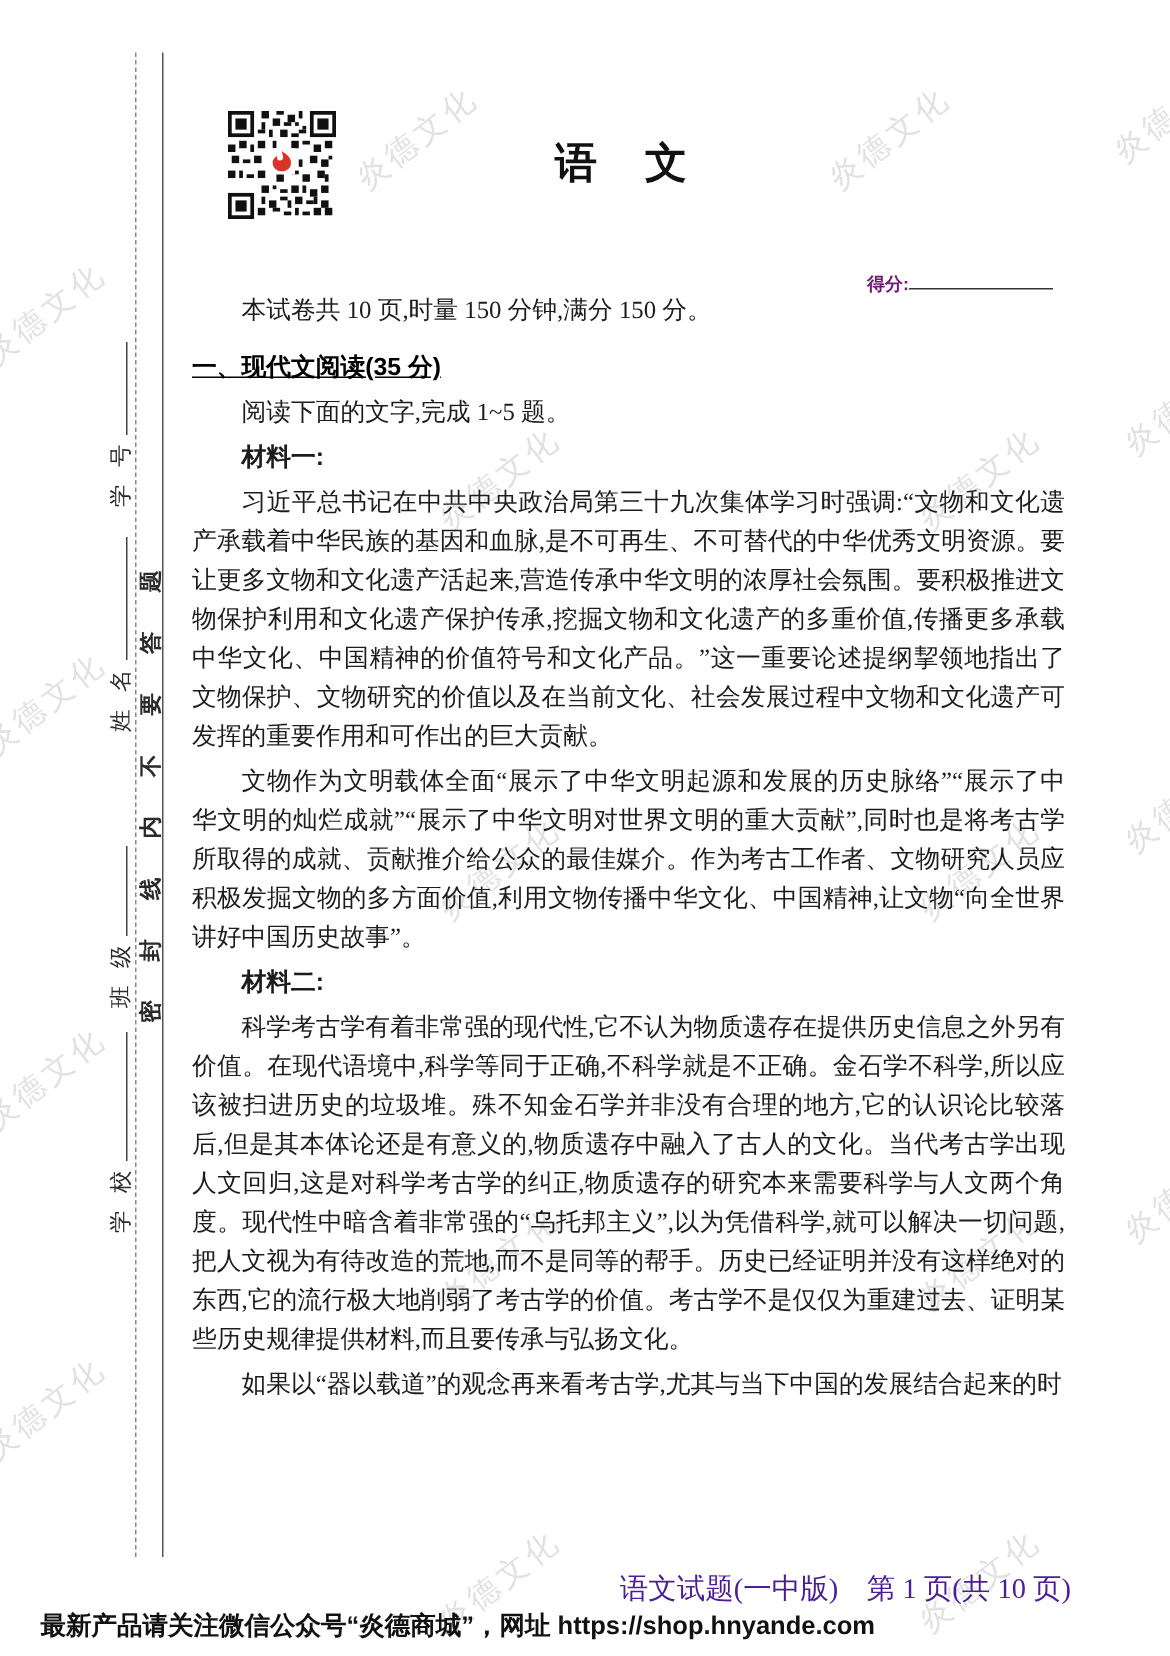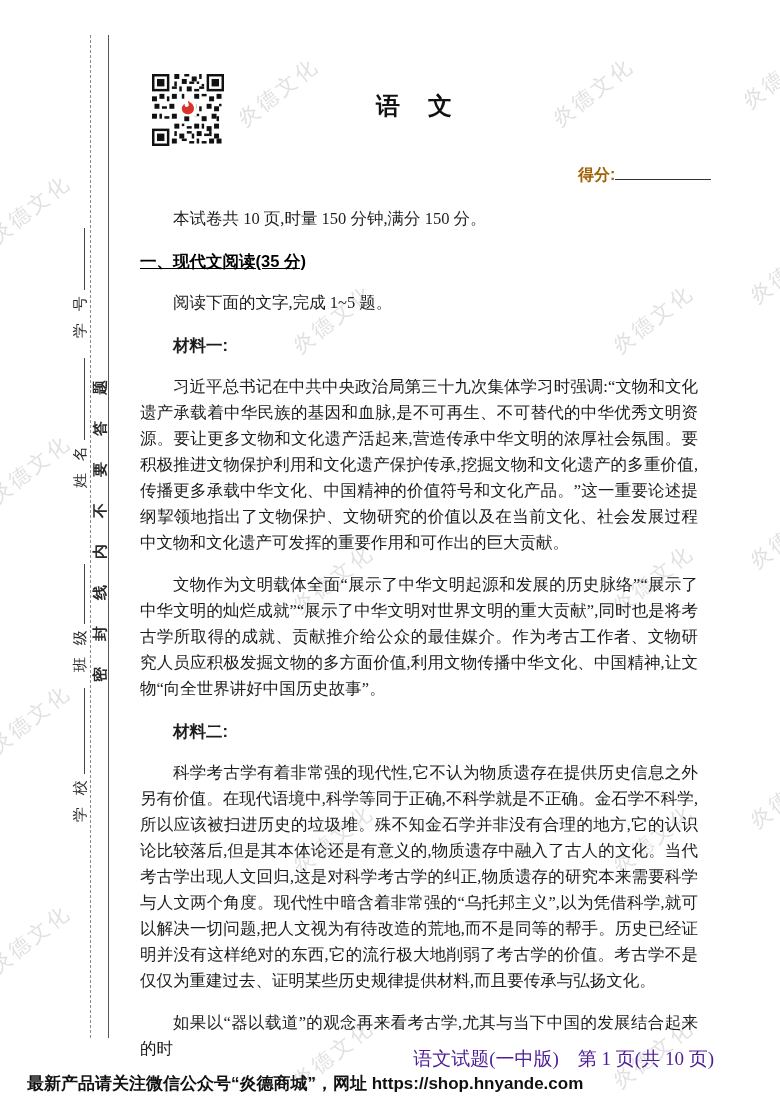--- a/index.html
+++ b/index.html
@@ -30,32 +30,32 @@
     font-family:"Liberation Sans","DejaVu Sans",sans-serif;
   }
   
   .exam-title {
     position:absolute; left:118px; top:33px; width:594px; text-align:center;
     font-size:21px; font-weight:bold; letter-spacing:1px; color:#111;
   }
   .qr { position:absolute; left:152px; top:74px; width:72px; height:72px; }
   .subject {
     position:absolute; left:118px; top:90px; width:594px; text-align:center;
-    font-size:24px; font-weight:bold; letter-spacing:2px; color:#111;
+    font-size:28px; font-weight:bold; letter-spacing:2px; color:#111;
     font-family:"Liberation Sans","DejaVu Sans",sans-serif;
   }
-  .score { position:absolute; left:578px; top:164px; font-size:16px; font-weight:bold; color:#a16207;
+  .score { position:absolute; left:578px; top:177px; font-size:12px; font-weight:bold; color:#701a75;
     font-family:"Liberation Sans","DejaVu Sans",sans-serif; }
   .score .blank { display:inline-block; width:96px; border-bottom:1px solid #333; height:15px; vertical-align:baseline; }
   
   .content {
     position:absolute; left:124px; top:190px; width:590px;
     font-size:16.5px; line-height:26px; text-align:justify;
   }
-  .content p { margin:16px; }
+  .content p { margin:4px; }
   .indent { text-indent:2em; }
   .h-bold { font-weight:bold; font-family:"Liberation Sans","DejaVu Sans",sans-serif; color:#000;text-decoration:underline; }
   .para { text-indent:2em; }
   .source { text-align:right; }
   .mat-label { font-weight:bold; text-indent:2em; font-family:"Liberation Sans","DejaVu Sans",sans-serif; }
   
   .page-footer {
     position:absolute; left:124px; top:1046px; width:590px; text-align:right;
     font-size:19px; color:#4c1d95;
   }

